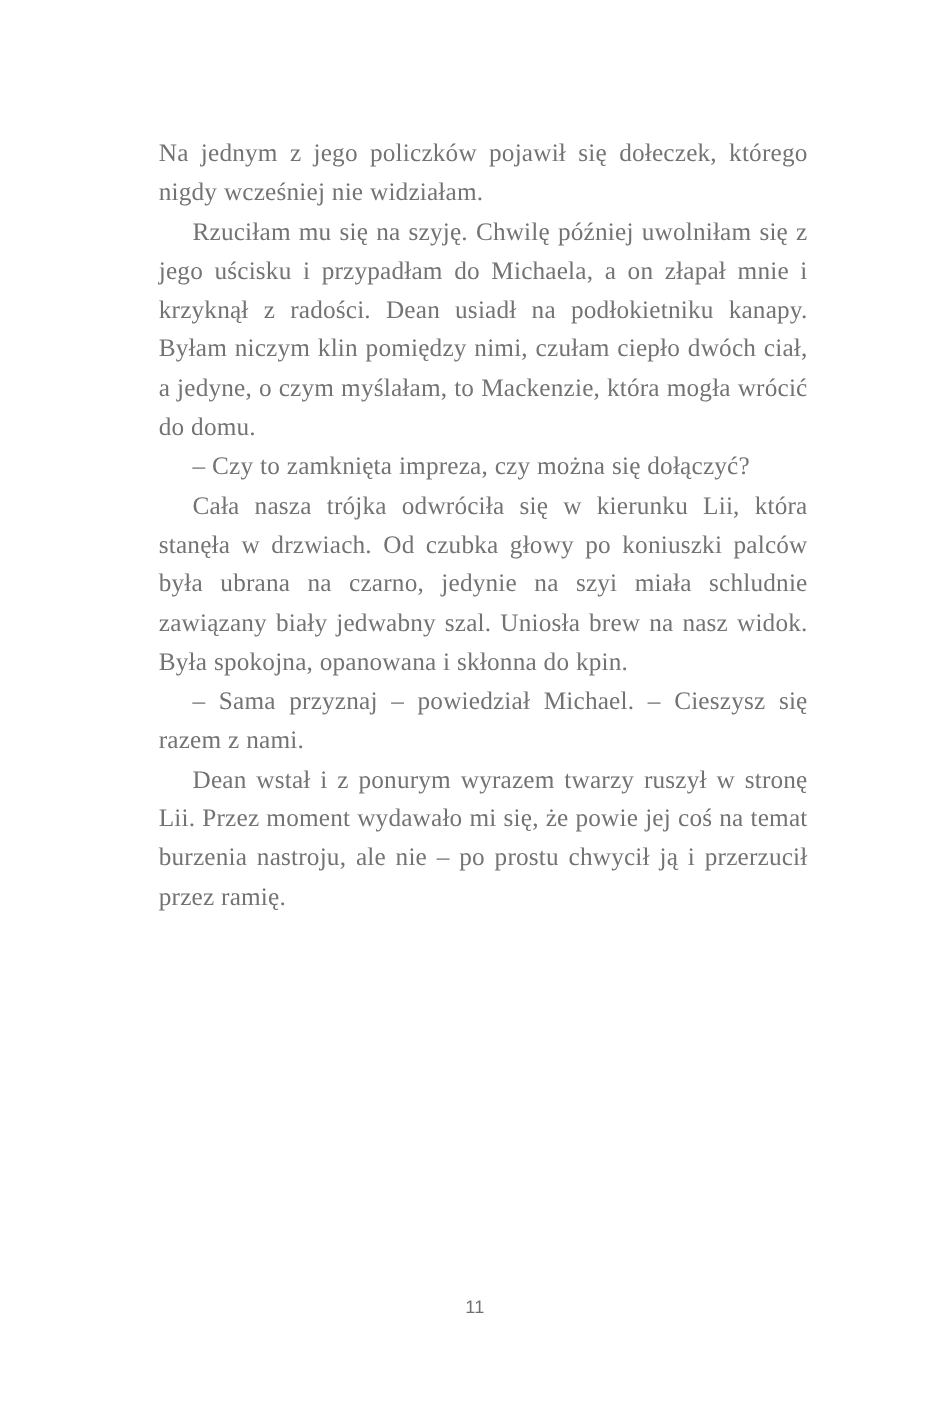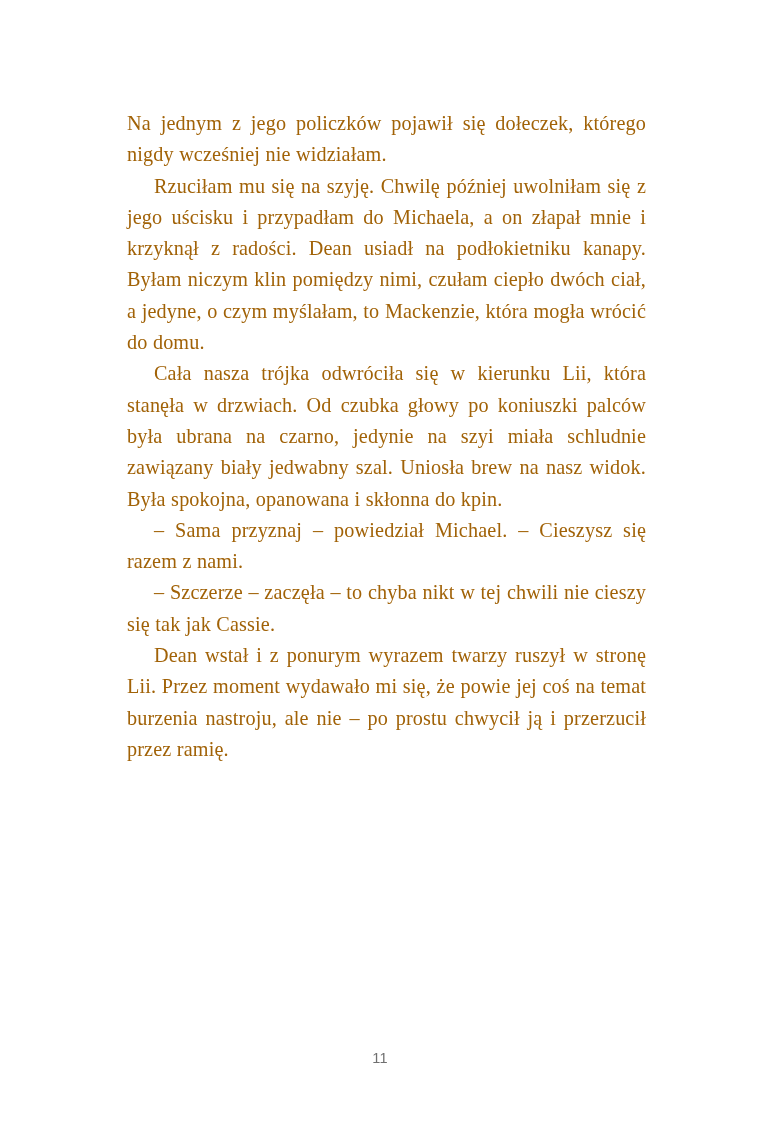--- a/index.html
+++ b/index.html
@@ -25,21 +25,21 @@
     top: 108px;
     width: 519px;
   }
 
   .para {
     margin: 0;
     padding: 0;
     font-family: "Liberation Serif", "DejaVu Serif", serif;
     font-size: 20.2px;
     line-height: 31.3px;
-    color: #a16207;
+    color: #737373;
     text-align: justify;
     text-justify: inter-word;
     text-indent: 27px;
     word-spacing: 0.2px;
     letter-spacing: 0.15px;
     -webkit-font-smoothing: antialiased;
   }
 
   
   .para.no-indent {
@@ -54,41 +54,40 @@
   .folio {
     position: absolute;
     left: 0;
     right: 0;
     top: 1038px;
     text-align: center;
     font-family: "Liberation Sans", "DejaVu Sans", sans-serif;
     font-size: 14.5px;
     color: #6f6f6f;
     letter-spacing: 0.3px;
-    margin-top: 12px;
   }
 </style>
 </head>
 <body>
 
 <div class="page">
 
   <div class="text-block">
 
     <p class="para no-indent">Na jednym z jego policzków pojawił się dołeczek, którego nigdy wcześniej nie widziałam.</p>
 
     <p class="para">Rzuciłam mu się na szyję. Chwilę później uwolniłam się z jego uścisku i przypadłam do Michaela, a on złapał mnie i krzyknął z radości. Dean usiadł na podłokietniku kanapy. Byłam niczym klin pomiędzy nimi, czułam ciepło dwóch ciał, a jedyne, o czym myślałam, to Mackenzie, która mogła wrócić do domu.</p>
 
+    <p class="para">– Czy to zamknięta impreza, czy można się dołączyć?</p>
 
     <p class="para">Cała nasza trójka odwróciła się w kierunku Lii, która stanęła w drzwiach. Od czubka głowy po koniuszki palców była ubrana na czarno, jedynie na szyi miała schludnie zawiązany biały jedwabny szal. Uniosła brew na nasz widok. Była spokojna, opanowana i skłonna do kpin.</p>
 
     <p class="para">– Sama przyznaj – powiedział Michael. – Cieszysz się razem z nami.</p>
 
 
-    <p class="para">– Szczerze – zaczęła – to chyba nikt w tej chwili nie cieszy się tak jak Cassie.</p>
 
 
     <p class="para">Dean wstał i z ponurym wyrazem twarzy ruszył w stronę Lii. Przez moment wydawało mi się, że powie jej coś na temat burzenia nastroju, ale nie – po prostu chwycił ją i przerzucił przez ramię.</p>
 
 
   </div>
 
   <div class="folio">11</div>
 
 </div>

